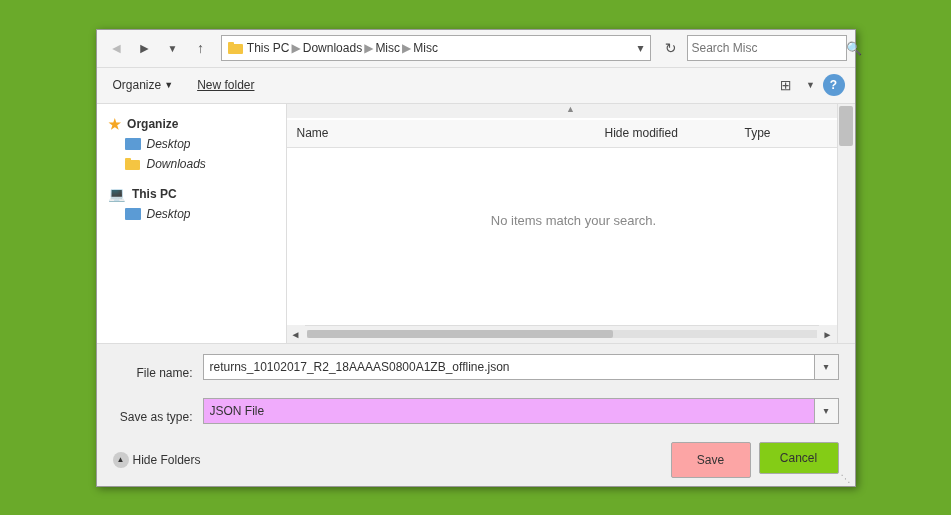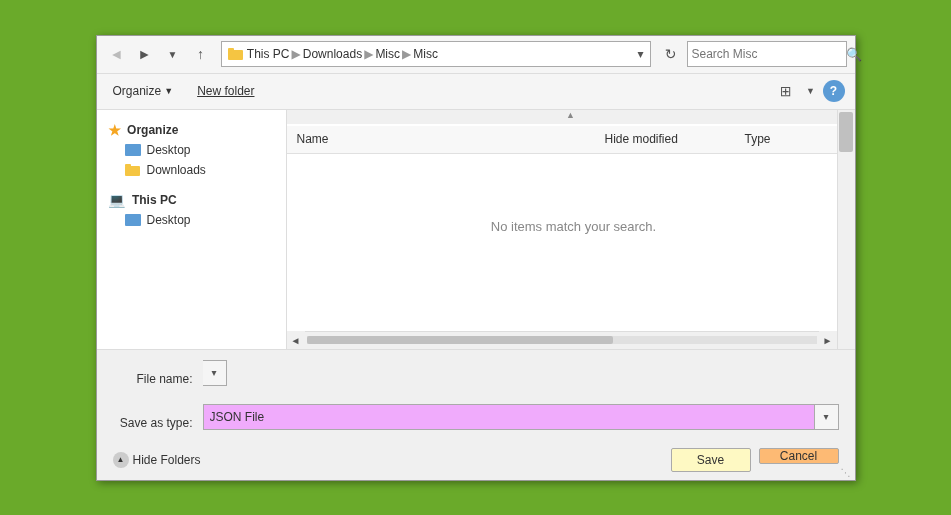--- a/index.html
+++ b/index.html
@@ -234,20 +234,21 @@
     }
 
     .sidebar-item {
       padding: 3px 12px 3px 28px;
       display: flex;
       align-items: center;
       gap: 6px;
       cursor: pointer;
       color: #333;
       font-size: 12px;
+      font-style: italic;
     }
 
     .desktop-icon {
       width: 16px;
       height: 12px;
       background: #5b9bd5;
       display: inline-block;
       border-radius: 1px;
     }
 
@@ -409,33 +410,33 @@
       gap: 4px;
     }
 
     .action-buttons {
       display: flex;
       gap: 8px;
     }
 
     .save-btn {
       width: 80px;
-      height: 24px;
-      background: #fef9c3;
+      height: 36px;
+      background: #fca5a5;
       border: 1px solid #aaa;
       cursor: pointer;
       font-size: 12px;
       color: #333;
       border-radius: 2px;
     }
 
     .cancel-btn {
       width: 80px;
-      height: 16px;
-      background: #fdba74;
+      height: 32px;
+      background: #84cc16;
       border: 1px solid #aaa;
       cursor: pointer;
       font-size: 12px;
       color: #333;
       border-radius: 2px;
     }
 
     .resize-grip {
       position: absolute;
       bottom: 2px;
@@ -548,20 +549,21 @@
         </div>
         <button class="horiz-scroll-btn">►</button>
       </div>
     </div>
   </div>
 
   <div class="bottom-wrapper">
     <div class="bottom-section">
       <div class="form-row">
         <div class="form-label">File name:</div>
+        <input class="form-input" type="text" style="flex: 1 1 0%; height: 26px; border: 1px solid rgb(170, 170, 170); font-size: 12px; padding: 0px 6px;" value="returns_10102017_R2_18AAAAS0800A1ZB_offline.json">
         <div class="form-dropdown">▾</div>
       </div>
       <div class="form-row">
         <div class="form-label">Save as type:</div>
         <input class="form-input" type="text" style="flex: 1 1 0%; height: 26px; border: 1px solid rgb(170, 170, 170); font-size: 12px; padding: 0px 6px; background: #f0abfc;" value="JSON File">
         <div class="form-dropdown">▾</div>
       </div>
       <div class="buttons-row">
         <button class="hide-folders-btn">
           <span style="background:#ccc; border-radius:50%; width:16px; height:16px; display:inline-flex; align-items:center; justify-content:center; font-size:8px;">▲</span>

